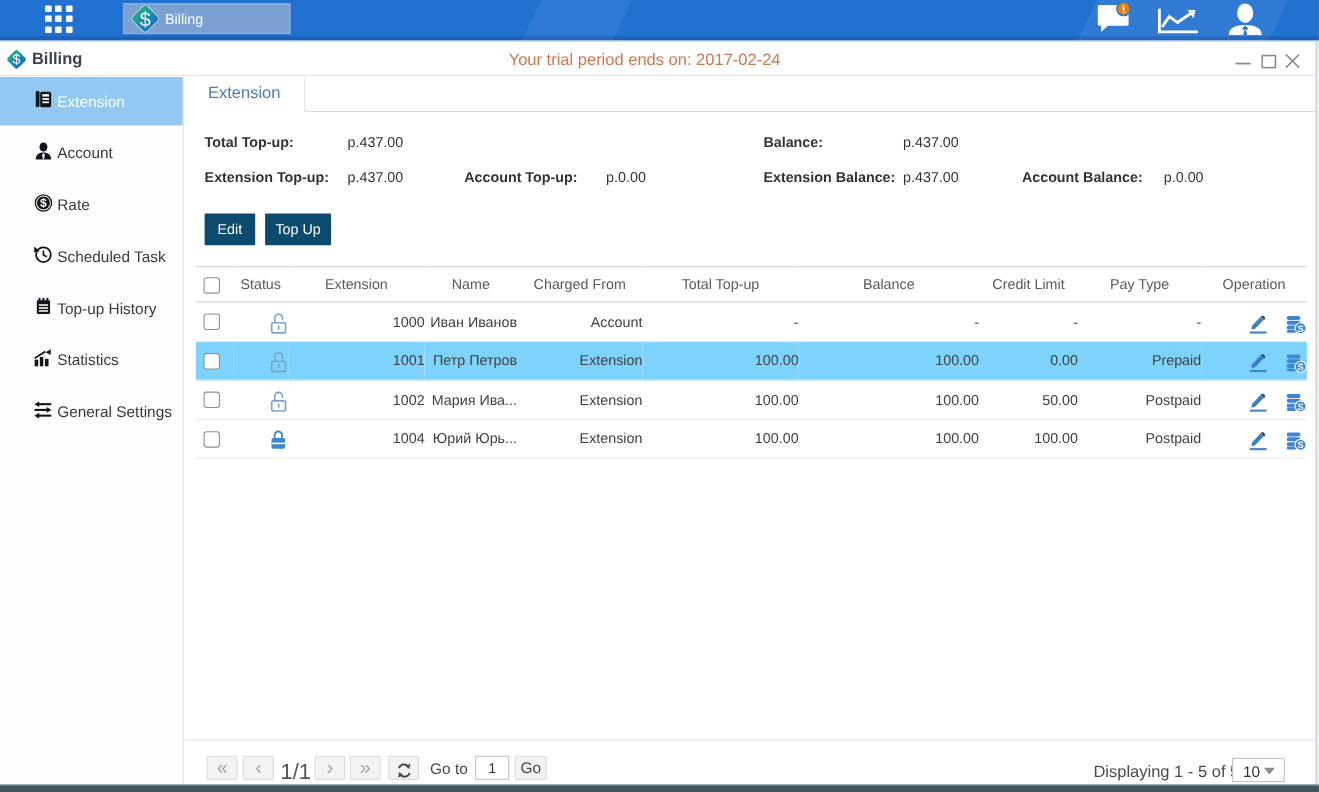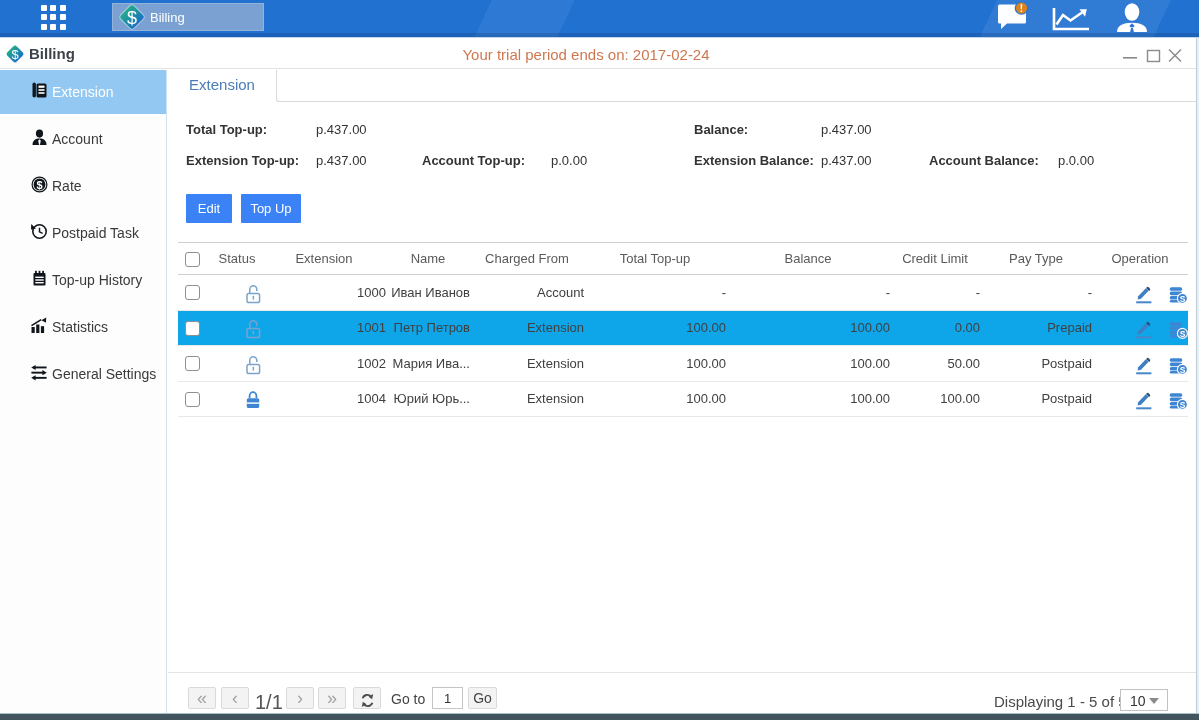--- a/index.html
+++ b/index.html
@@ -44,31 +44,31 @@
 #content { position:absolute; left:168px; top:70px; width:1028px; height:643px; background:#fff; }
 #tabstrip { position:absolute; left:0; top:0; width:1028px; height:32px; }
 #tabstrip .rest { position:absolute; left:108px; top:0; right:0; height:32px;
   border-left:1px solid #d9d9d9; border-bottom:1px solid #d9d9d9; border-bottom-left-radius:3px; }
 #tabstrip .tab { position:absolute; left:0; top:0; width:108px; height:32px;
   text-align:center; line-height:30px; color:#4a7cb8; font-size:15px; }
 
 
 .lbl { position:absolute; font-weight:bold; color:#333; }
 .val { position:absolute; color:#333; }
-.btn { position:absolute; background:#3b82f6; color:#fff; font-size:13px;
+.btn { position:absolute; background:#0c4a6e; color:#fff; font-size:13px;
   text-align:center; line-height:29px; height:29px; border-radius:1px; }
 
 
 #grid { position:absolute; left:10px; top:172px; width:1010px; }
 #grid table { border-collapse:collapse; table-layout:fixed; width:1010px; }
 #grid th { font-weight:normal; color:#5a5a5a; font-size:13px; height:32px;
   border-top:1px solid #cfcfcf; border-bottom:1px solid #cfcfcf; text-align:center; }
 #grid td { height:35.5px; text-align:right; color:#404040; font-size:13px;
   border-bottom:1px solid #e8e8e8; white-space:nowrap; }
-#grid tr.alt td { background:#0ea5e9;margin-top:21px; }
+#grid tr.alt td { background:#7dd3fc;margin-top:21px; }
 .cb { width:15px; height:15px; border:1px solid #8f8f8f; border-radius:3px; background:#fff;
   display:inline-block; vertical-align:middle; }
 
 
 #pager { position:absolute; left:0px; top:602px; width:1028px; height:41px; border-top:1px solid #e4e4e4; }
 .pbtn { position:absolute; top:14px; width:28px; height:22px; background:#f3f3f3;
   border:1px solid #dadada; border-radius:2px; text-align:center; line-height:20px;
   color:#a3a3a3; font-size:18px; }
 #pager .goto { position:absolute; top:18px; color:#444; font-size:14px;text-align:center; }
 #pager input { position:absolute; top:14px; width:31px; height:22px; border:1px solid #c4c4c4;
@@ -214,21 +214,21 @@
       <text x="8.5" y="12.5" font-family="Liberation Sans" font-size="11" font-weight="bold" fill="#fff" text-anchor="middle">$</text>
     </svg></span>
         <span>Rate</span>
       </li>
     <li>
         <span class="ic"><svg width="18" height="17" viewBox="0 0 18 17">
       <circle cx="9.5" cy="8.5" r="6.7" fill="none" stroke="#10161c" stroke-width="1.6"></circle>
       <path d="M9.5 4.8 L9.5 8.8 L12.6 10.4" fill="none" stroke="#10161c" stroke-width="1.5"></path>
       <path d="M3.6 3.2 L1.2 1 L1 6.4 L6 5.4 Z" fill="#10161c"></path>
     </svg></span>
-        <span>Postpaid Task</span>
+        <span>Scheduled Task</span>
       </li>
     <li>
         <span class="ic"><svg width="17" height="17" viewBox="0 0 17 17">
       <rect x="2.5" y="3" width="12" height="12.5" rx="1" fill="#10161c"></rect>
       <rect x="4" y="0.8" width="1.8" height="3.6" fill="#10161c"></rect>
       <rect x="7.6" y="0.8" width="1.8" height="3.6" fill="#10161c"></rect>
       <rect x="11.2" y="0.8" width="1.8" height="3.6" fill="#10161c"></rect>
       <rect x="4.3" y="6.6" width="8.4" height="1.4" fill="#fff"></rect>
       <rect x="4.3" y="9.3" width="8.4" height="1.4" fill="#fff"></rect>
       <rect x="4.3" y="12" width="8.4" height="1.4" fill="#fff"></rect>

